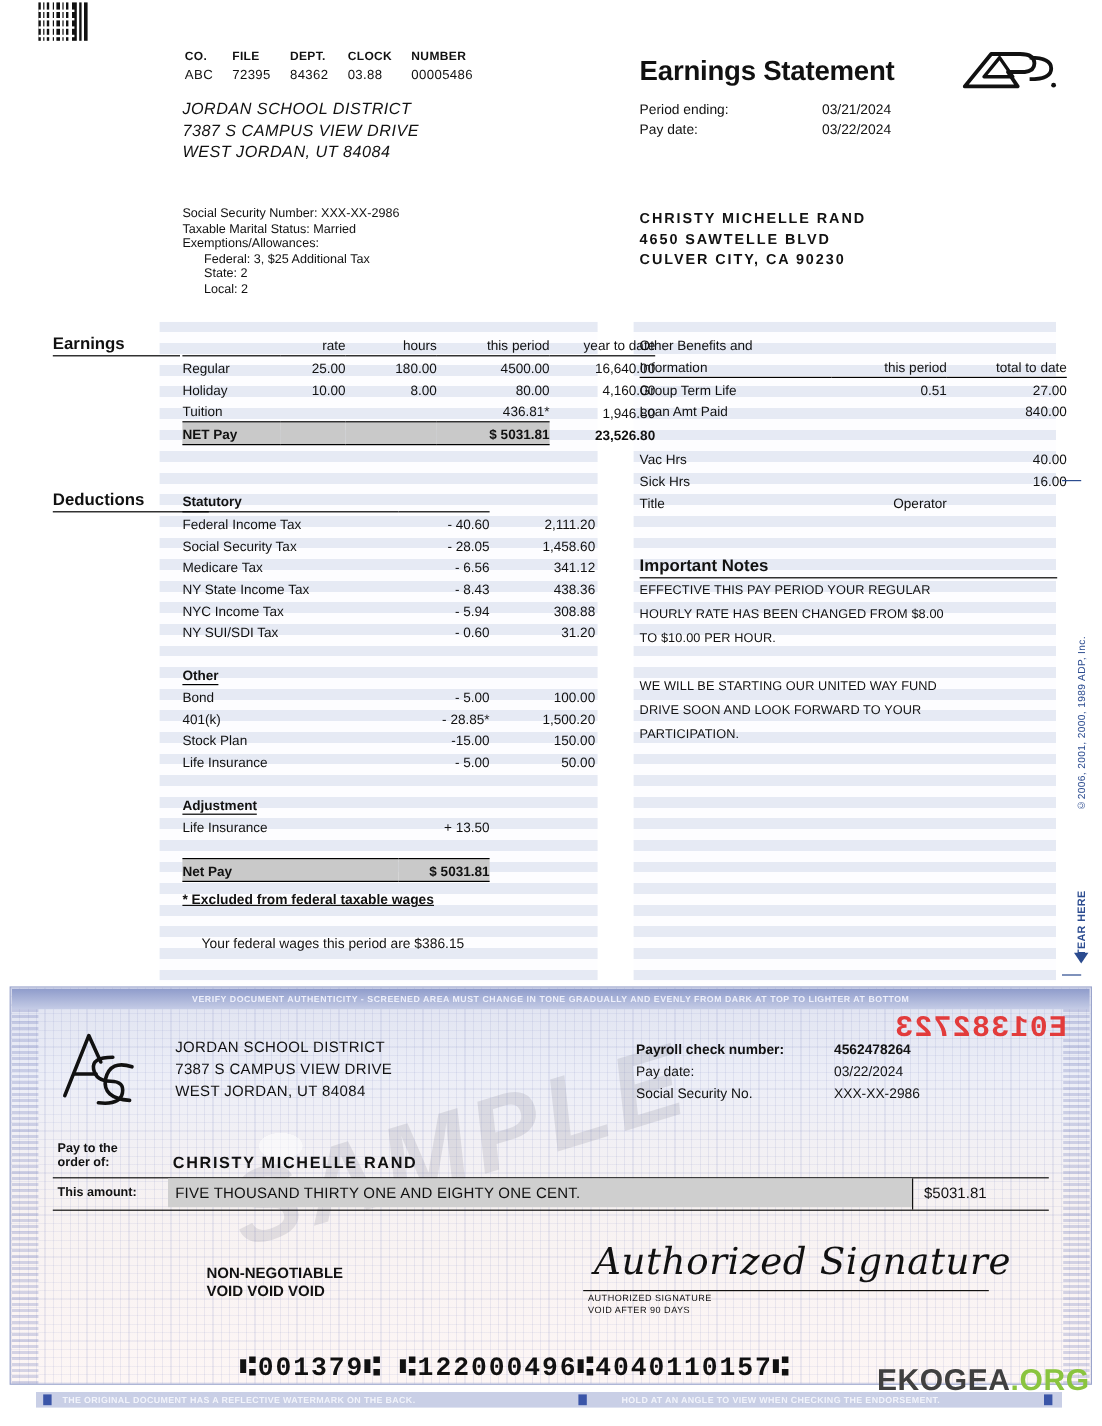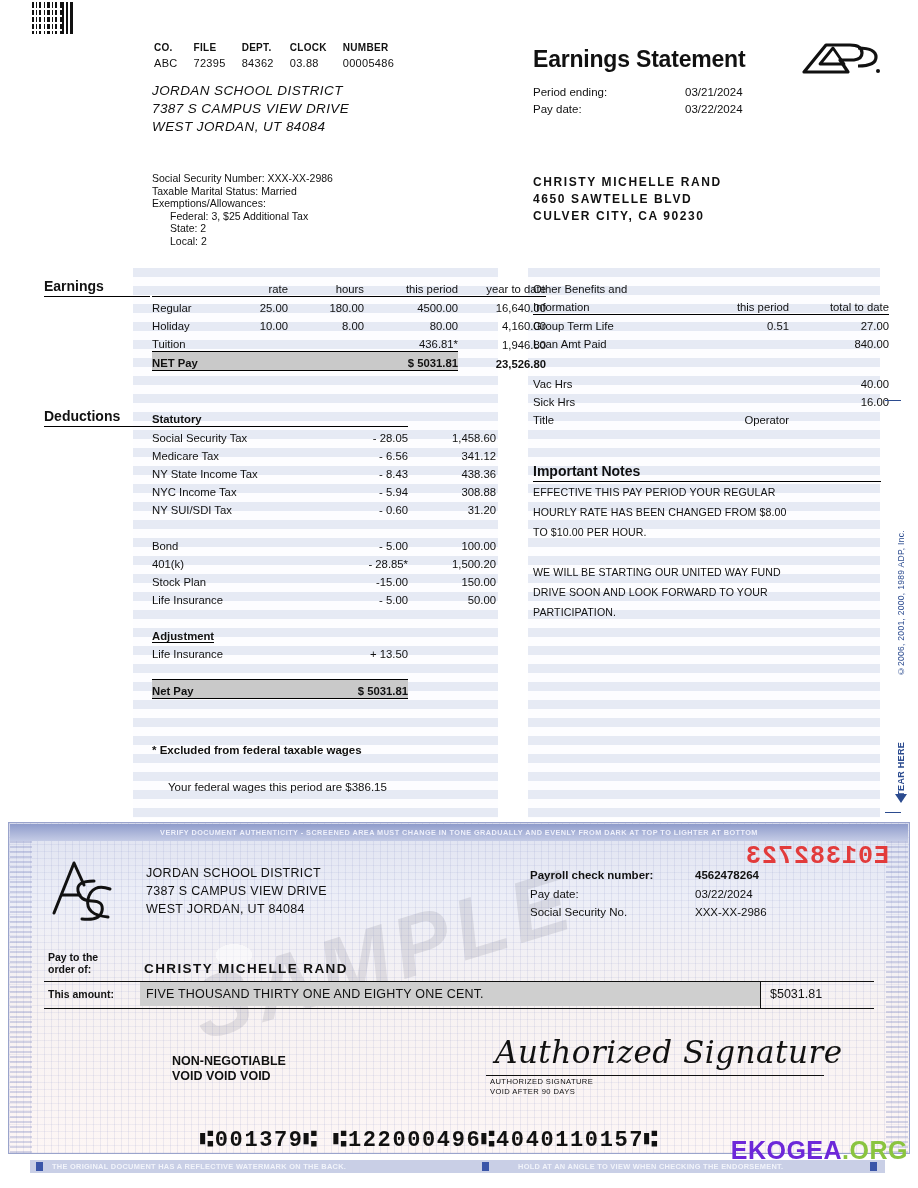--- a/index.html
+++ b/index.html
@@ -44,21 +44,21 @@
   .subhd .u{border-bottom:1.3px solid #000;}
 
   .earnings{left:44px;top:278px;}
   .earnTbl{left:152px;top:278px;}
   .deductions{left:44px;top:408px;}
   .dedTbl{left:152px;top:408px;}
   .other{left:533px;top:278px;}
   .notes{left:533px;top:463px;}
   .notes .nl{font-size:10.6px;line-height:20px;letter-spacing:.1px;}
 
-  .footnote{left:152px;top:744px;font-size:11.5px;font-weight:bold;}
+  .footnote{left:152px;top:744px;font-size:11.5px;font-weight:bold;text-decoration:underline;}
   .fedwages{left:168px;top:781px;font-size:11.5px;}
 
   .vert{position:absolute;writing-mode:vertical-rl;transform:rotate(180deg);color:#2b4b8f;font-size:8.5px;letter-spacing:.3px;}
   .copy{left:896px;top:530px;}
   .tear{left:896px;top:742px;font-size:9px;font-weight:bold;}
   .teararrow{position:absolute;left:895px;top:794px;width:0;height:0;border-left:6px solid transparent;border-right:6px solid transparent;border-top:9px solid #2b4b8f;}
   .dash{position:absolute;left:885px;top:400px;width:16px;border-top:1.4px solid #2b4b8f;}
   .dash2{position:absolute;left:885px;top:812px;width:16px;border-top:1.4px solid #2b4b8f;}
 
   
@@ -105,21 +105,21 @@
   .sigscript{position:absolute;left:495px;top:1034px;font-size:31px;font-style:italic;
     font-family:"DejaVu Serif",serif;letter-spacing:.5px;}
 
   .micr{position:absolute;left:200px;top:1128px;font-size:22px;font-family:Liberation Mono, monospace;letter-spacing:1.6px;font-weight:bold;}
 
   .botbar{position:absolute;left:30px;top:1160px;width:855px;height:13px;background:#c9cfe6;}
   .botbar .sq{position:absolute;top:2px;width:7px;height:9px;background:#3a55a8;}
   .botbar .txt{position:absolute;top:2px;font-size:7.4px;font-weight:bold;color:#f2f4fb;letter-spacing:.3px;white-space:nowrap;}
 
   .ekogea{position:absolute;right:10px;top:1136px;font-size:25px;font-weight:bold;letter-spacing:.5px;}
-  .ekogea .a{color:#6d28d9;}
+  .ekogea .a{color:#404040;}
   .ekogea .b{color:#8ac43f;}
 </style>
 </head>
 <body>
 
 <div class="barcode">
   <i style="left:0;width:2px"></i>
     <i style="left:4px;width:1px"></i>
     <i style="left:7px;width:2px"></i>
   <i style="left:12px;width:1px"></i>
@@ -242,20 +242,25 @@
     <div style="border-bottom:1.6px solid #000;width:130px;margin-top:2px"></div>
   </div>
   <table class="abs t dedTbl">
     <tbody>
         <tr class="subhd">
       <td class="u" style="width:180px">Statutory</td>
       <td class="u num" style="width:76px"></td>
       <td class="num" style="width:88px"></td>
     </tr>
     <tr>
+          <td>Federal Income Tax</td>
+          <td class="num">- 40.60</td>
+          <td class="num">2,111.20</td>
+        </tr>
+    <tr>
           <td>Social Security Tax</td>
           <td class="num">- 28.05</td>
           <td class="num">1,458.60</td>
         </tr>
     <tr>
           <td>Medicare Tax</td>
           <td class="num">- 6.56</td>
           <td class="num">341.12</td>
         </tr>
     <tr>
@@ -268,20 +273,25 @@
           <td class="num">- 5.94</td>
           <td class="num">308.88</td>
         </tr>
     <tr>
           <td>NY SUI/SDI Tax</td>
           <td class="num">- 0.60</td>
           <td class="num">31.20</td>
         </tr>
     <tr>
           <td style="height:12px"></td>
+          <td></td>
+          <td></td>
+        </tr>
+    <tr class="subhd">
+          <td><span style="border-bottom:1.3px solid #000">Other</span></td>
           <td></td>
           <td></td>
         </tr>
     <tr>
           <td>Bond</td>
           <td class="num">- 5.00</td>
           <td class="num">100.00</td>
         </tr>
     <tr>
           <td>401(k)</td>

